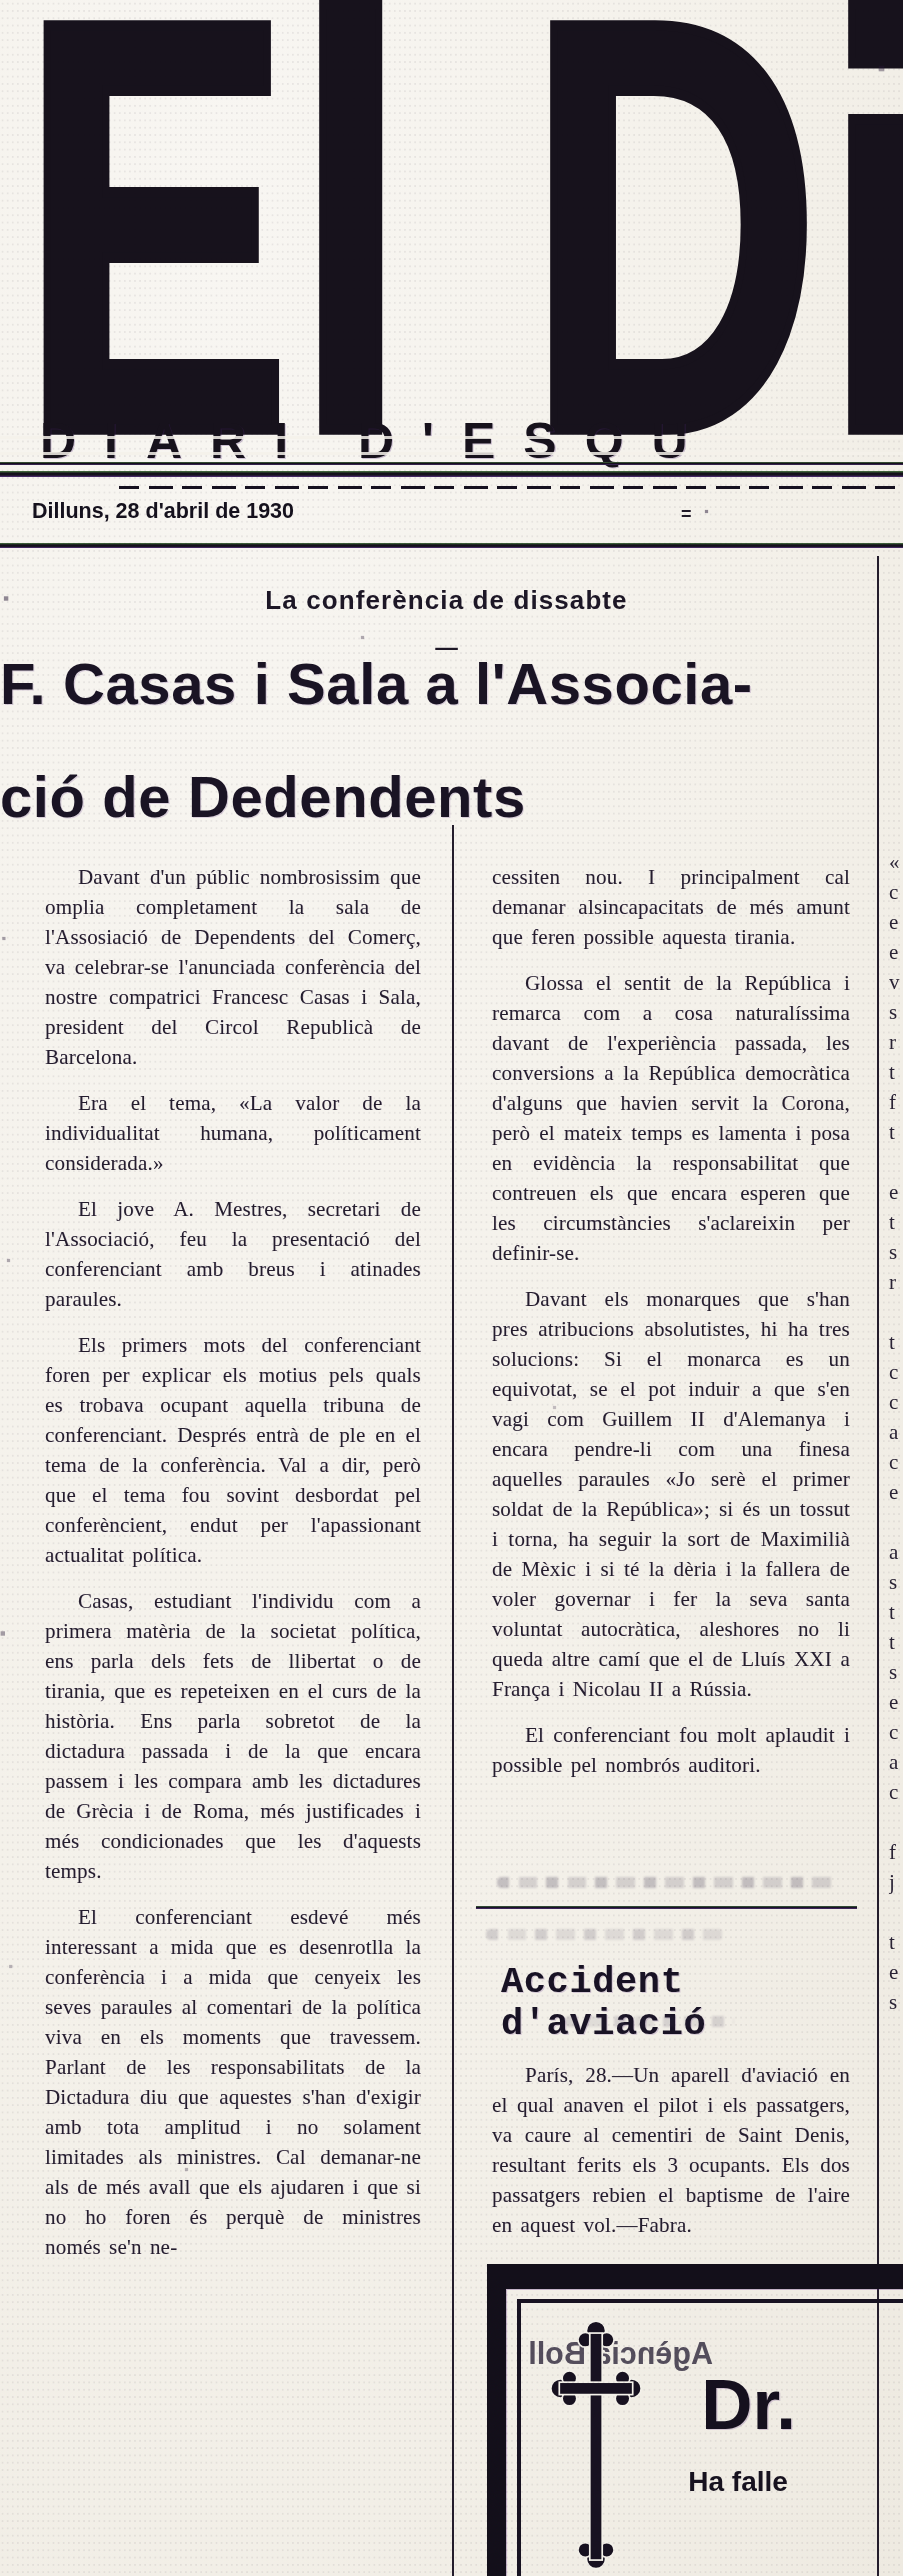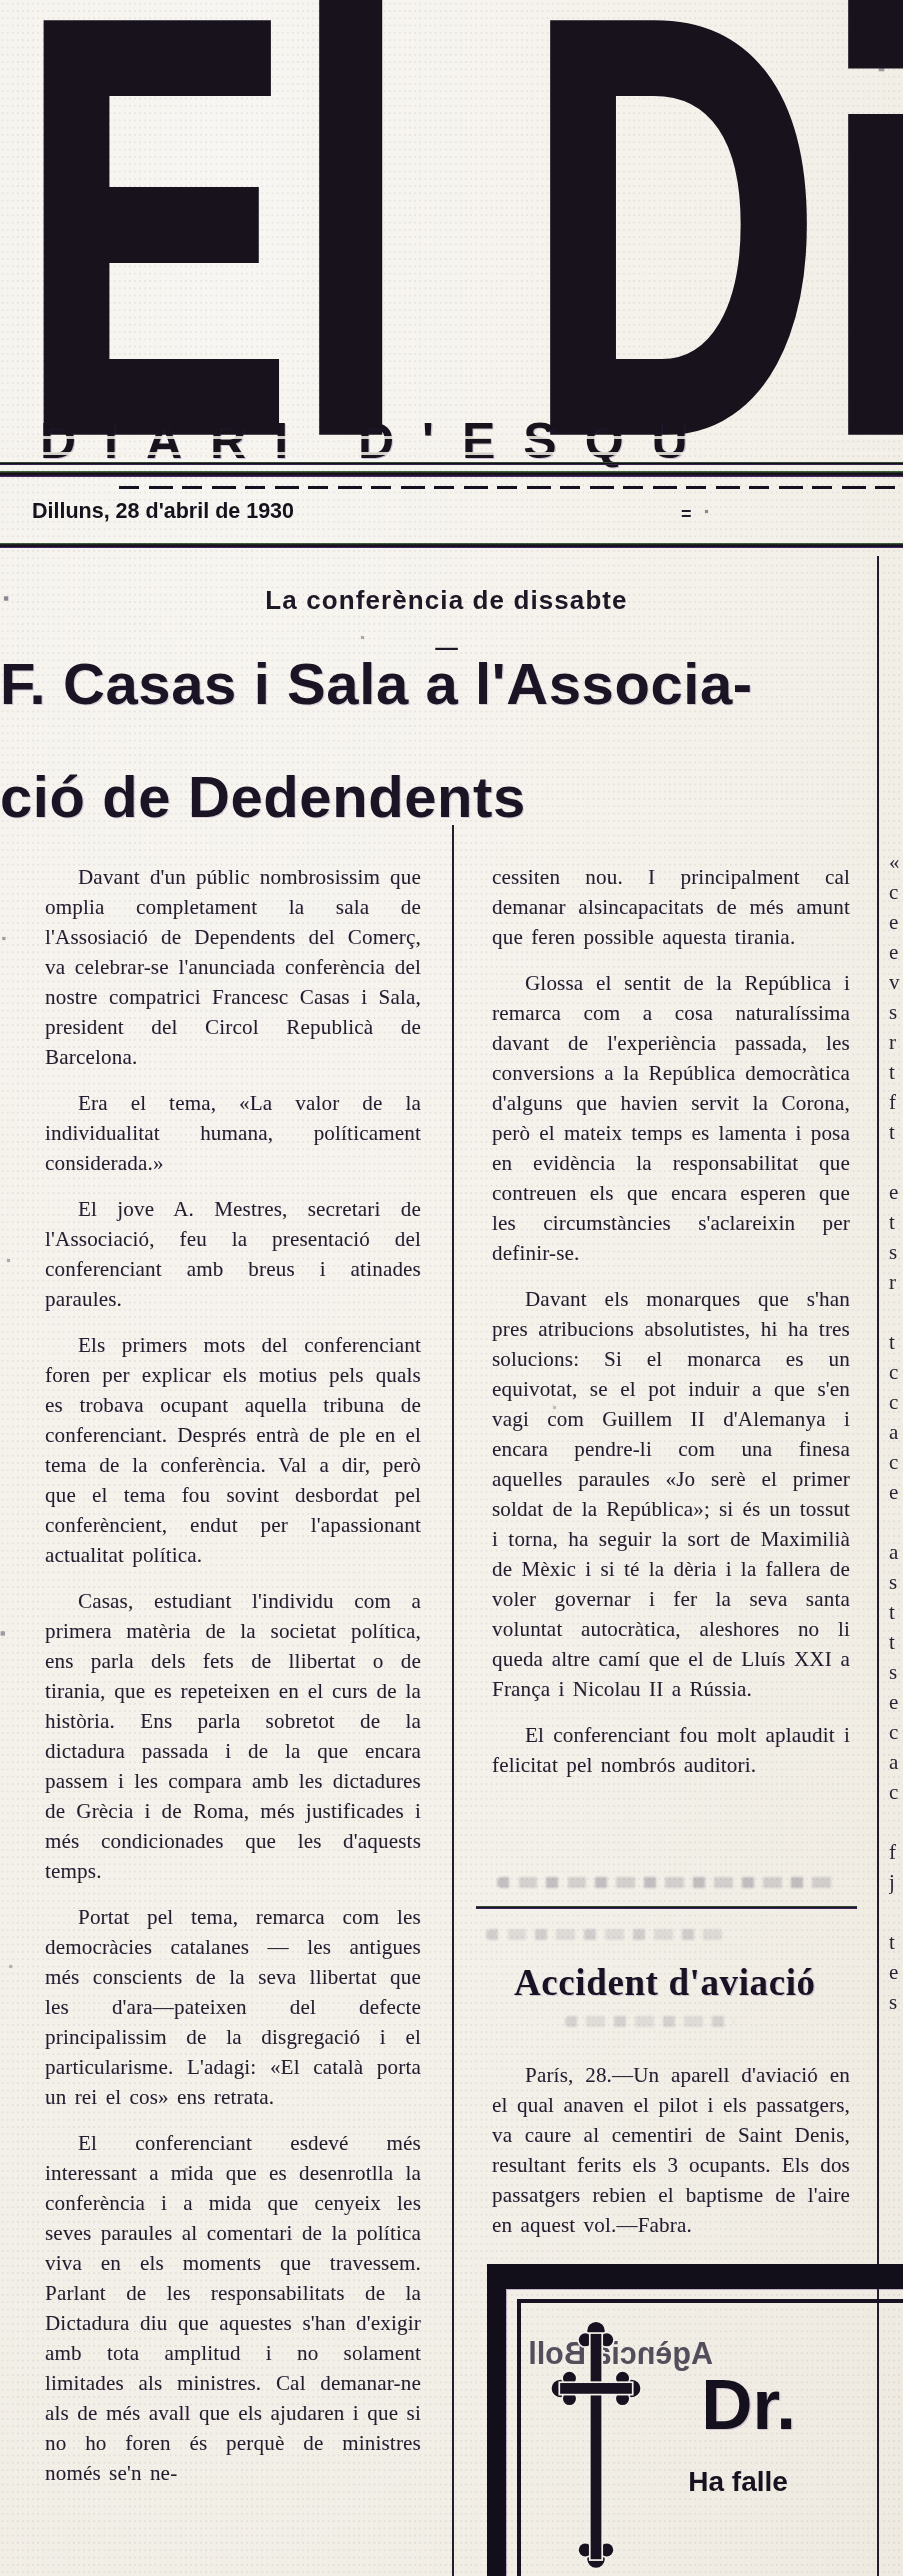--- a/index.html
+++ b/index.html
@@ -60,24 +60,23 @@
   .col { position:absolute; text-align:justify; font-size:21px; line-height:30px;
          word-spacing:2.8px; letter-spacing:0.2px;
          text-shadow: 0.4px 0.4px 0 rgba(70,35,100,.2); }
   .para { margin:16px; text-indent:33px; }
   .col--cont .para:first-child { text-indent:0; }
   .smudge { position:absolute; height:11.3px; border-radius:4.5px; filter:blur(0.9px); opacity:.5;
     background:repeating-linear-gradient(90deg, rgba(70,60,85,.55) 0 12.4px, transparent 12.4px 21.5px, rgba(70,60,85,.35) 21.5px 40px, transparent 40px 49px); }
   .section-rule { position:absolute; height:3.4px;
     background:linear-gradient(180deg,#3f6b3f 0%,#161120 45%,#4b2c72 100%); }
   .av-headline {
-    position:absolute; font-family:Liberation Serif, serif; font-weight:bold;
+    position:absolute; font-family:Liberation Mono, monospace; font-weight:bold;
     font-size:37px; color:#181224; letter-spacing:0.6px;
     text-shadow: 1.1px 1.1px 0 rgba(90,40,130,.2);
-    margin-left: 13px;
   }
   
   .edge-col { position:absolute; left:889px; top:847px; width:14.7px; overflow:hidden;
     font-size:21px; line-height:30px; color:#2a2335; }
   .edge-col div { height:30px; }
   
   .obit {
     position:absolute; top:2264px; left:487px; width:441px; height:339px;
     border-top:25px solid #130f1a; border-left:19px solid #130f1a;
     box-shadow: inset 1.1px 1.1px 0 rgba(90,40,130,.3);
@@ -129,29 +128,28 @@
 
   <div class="vrule" style="left:452px;top:825px;height:1751px"></div>
   <div class="vrule" style="left:877px;top:556px;height:2020px"></div>
 
   <div class="col" style="left:29px;top:846px;width:408px">
       <p class="para">Davant d'un públic nombrosissim que omplia completament la sala de l'Assosiació de Dependents del Comerç, va celebrar-se l'anunciada conferència del nostre compatrici Francesc Casas i Sala, president del Circol Republicà de Barcelona.</p>
       <p class="para">Era el tema, «La valor de la individualitat humana, políticament considerada.»</p>
       <p class="para">El jove A. Mestres, secretari de l'Associació, feu la presentació del conferenciant amb breus i atinades paraules.</p>
       <p class="para">Els primers mots del conferenciant foren per explicar els motius pels quals es trobava ocupant aquella tribuna de conferenciant. Després entrà de ple en el tema de la conferència. Val a dir, però que el tema fou sovint desbordat pel conferèncient, endut per l'apassionant actualitat política.</p>
       <p class="para">Casas, estudiant l'individu com a primera matèria de la societat política, ens parla dels fets de llibertat o de tirania, que es repeteixen en el curs de la història. Ens parla sobretot de la dictadura passada i de la que encara passem i les compara amb les dictadures de Grècia i de Roma, més justificades i més condicionades que les d'aquests temps.</p>
-      <p class="para">Portat pel tema, remarca com les democràcies catalanes — les antigues més conscients de la seva llibertat que les d'ara—pateixen del defecte principalissim de la disgregació i el particularisme. L'adagi: «El català porta un rei el cos» ens retrata.</p>
       <p class="para">El conferenciant esdevé més interessant a mida que es desenrotlla la conferència i a mida que cenyeix les seves paraules al comentari de la política viva en els moments que travessem. Parlant de les responsabilitats de la Dictadura diu que aquestes s'han d'exigir amb tota amplitud i no solament limitades als ministres. Cal demanar-ne als de més avall que els ajudaren i que si no ho foren és perquè de ministres només se'n ne-</p>
     </div>
 
   <div class="col col--cont" style="left:476px;top:846px;width:390px">
       <p class="para">cessiten nou. I principalment cal demanar alsincapacitats de més amunt que feren possible aquesta tirania.</p>
       <p class="para">Glossa el sentit de la República i remarca com a cosa naturalíssima davant de l'experiència passada, les conversions a la República democràtica d'alguns que havien servit la Corona, però el mateix temps es lamenta i posa en evidència la responsabilitat que contreuen els que encara esperen que les circumstàncies s'aclareixin per definir-se.</p>
       <p class="para">Davant els monarques que s'han pres atribucions absolutistes, hi ha tres solucions: Si el monarca es un equivotat, se el pot induir a que s'en vagi com Guillem II d'Alemanya i encara pendre-li com una finesa aquelles paraules «Jo serè el primer soldat de la República»; si és un tossut i torna, ha seguir la sort de Maximilià de Mèxic i si té la dèria i la fallera de voler governar i fer la seva santa voluntat autocràtica, aleshores no li queda altre camí que el de Lluís XXI a França i Nicolau II a Rússia.</p>
-      <p class="para">El conferenciant fou molt aplaudit i felicitat pel nombrós auditori.</p>
+      <p class="para">El conferenciant fou molt aplaudit i possible pel nombrós auditori.</p>
     </div>
 
   <div class="smudge" style="left:497px;top:1877px;width:339px"></div>
   <div class="section-rule" style="left:476px;top:1906px;width:381px"></div>
   <div class="smudge" style="left:486px;top:1929px;width:237px;opacity:.35"></div>
 
   <div class="av-headline" style="left:501px;top:1961px">Accident d'aviació</div>
   <div class="smudge" style="left:565px;top:2016px;width:169px;opacity:.3"></div>
   <div class="col" style="left:476px;top:2044px;width:390px">
       <p class="para">París, 28.—Un aparell d'aviació en el qual anaven el pilot i els passatgers, va caure al cementiri de Saint Denis, resultant ferits els 3 ocupants. Els dos passatgers rebien el baptisme de l'aire en aquest vol.—Fabra.</p>

